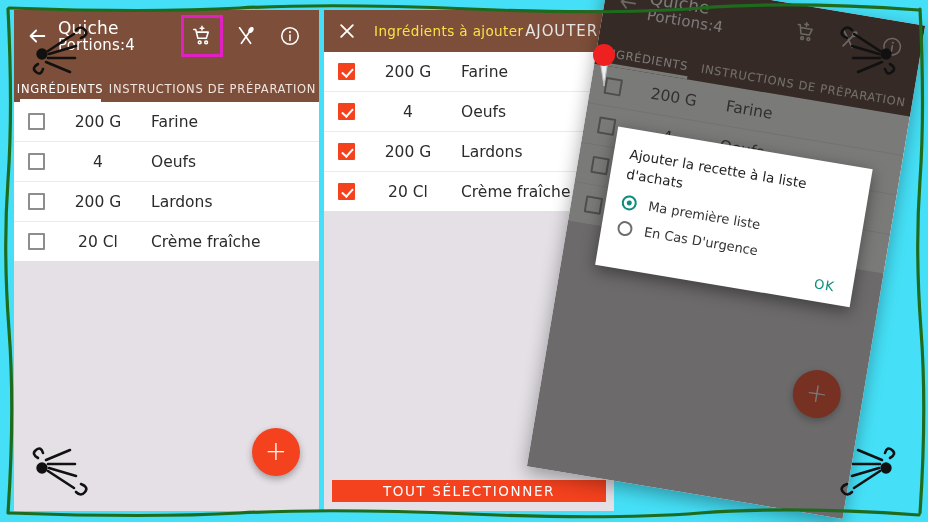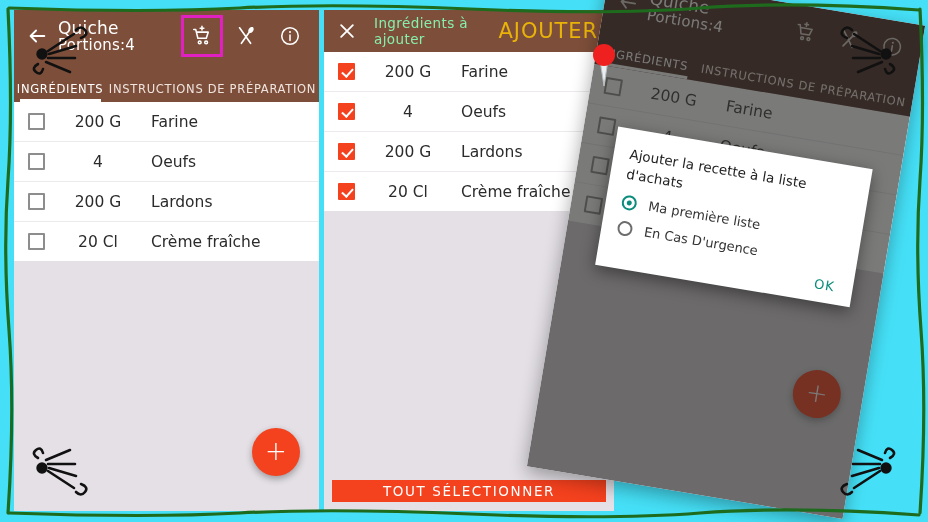--- a/index.html
+++ b/index.html
@@ -39,22 +39,22 @@
   .qty{width:82px;text-align:center;flex:0 0 82px;}
   .nm{flex:1 1 auto;padding-left:12px;}
   .fab{position:absolute;width:48px;height:48px;border-radius:50%;background:#f4411e;
        box-shadow:0 3px 7px rgba(0,0,0,.32);display:flex;align-items:center;justify-content:center;}
   .fab span{color:#fff;font-size:26px;line-height:0;font-weight:300;margin-top:-2px;}
   
   #p1{left:14px;top:10px;width:305px;height:501px;}
   
   #p2{left:324px;top:10px;width:290px;height:501px;}
   #p2 .bar-row{height:42px;}
-  .p2title{flex:1 1 auto;font-size:13.5px;letter-spacing:.4px;color:#86efac;padding-left:10px;}
-  .p2add{font-size:21px;letter-spacing:.9px;color:#eab308;padding-right:10px;}
+  .p2title{flex:1 1 auto;font-size:13.5px;letter-spacing:.4px;color:#fde047;padding-left:10px;}
+  .p2add{font-size:15px;letter-spacing:.9px;color:#e5e5e5;padding-right:10px;}
   .selall{position:absolute;left:8px;right:8px;bottom:9px;height:22px;background:#f4411e;
           color:#fff;display:flex;align-items:center;justify-content:center;
           font-size:13.5px;letter-spacing:1.6px;}
   
   #p3wrap{position:absolute;left:566px;top:-4px;width:320px;height:500px;
           transform:rotate(9.5deg);transform-origin:50% 50%;z-index:20;}
   #p3{left:0;top:0;width:320px;height:500px;background:#d9d5da;
       box-shadow:0 6px 18px rgba(0,0,0,.33);}
   #p3 .appbar{background:#4b2e22;}
   #p3 .row{color:#3a3a3a;}

